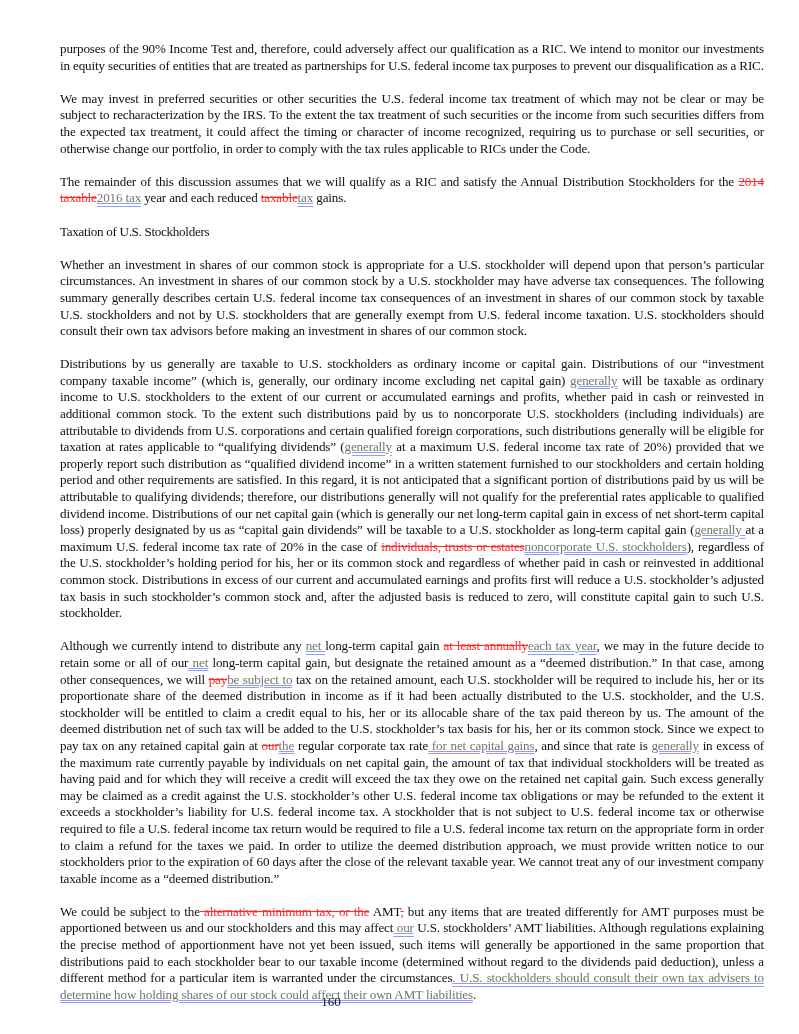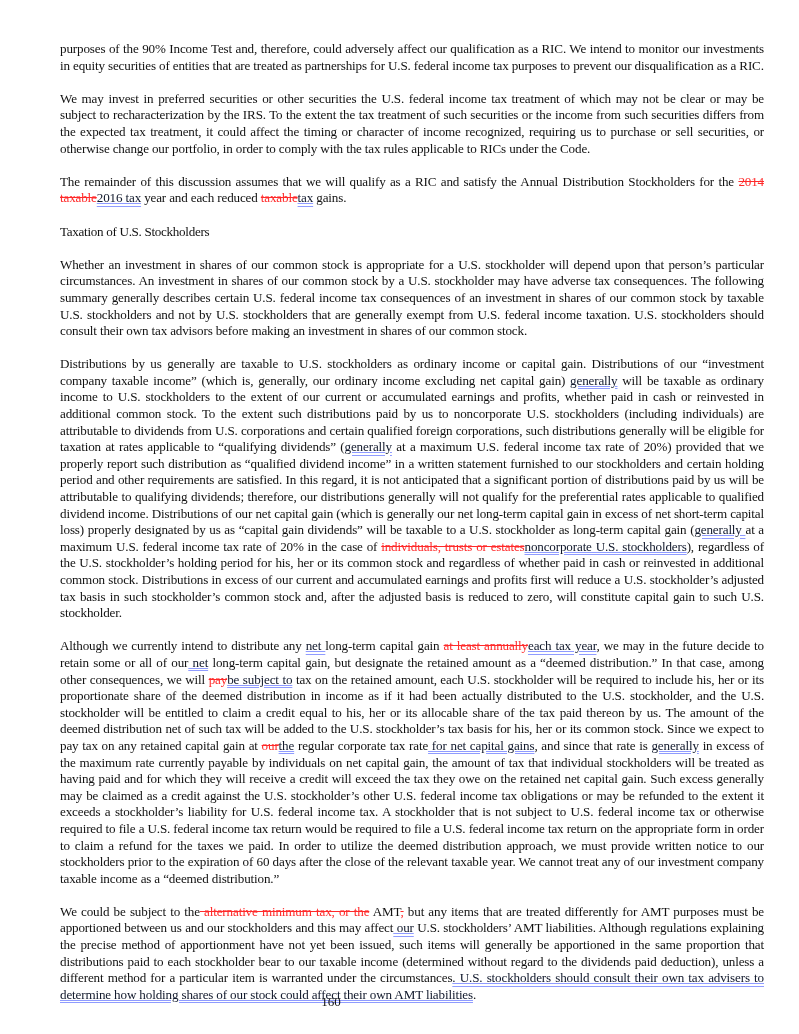--- a/index.html
+++ b/index.html
@@ -24,21 +24,21 @@
     margin: 0 0 16.6px 0;
     font-weight: normal;
     letter-spacing: -0.3px;
   }
   .del {
     color: #ff2a2a;
     text-decoration: line-through;
     text-decoration-color: #ff2a2a;
   }
   .ins {
-    color: #0f172a;
+    color: #737373;
     text-decoration: underline double;
     text-decoration-color: #8f9bff;
     text-underline-offset: 1px;
   }
   .page-number {
     position: absolute;
     left: 0;
     width: 662px;
     top: 994px;
     text-align: center;

